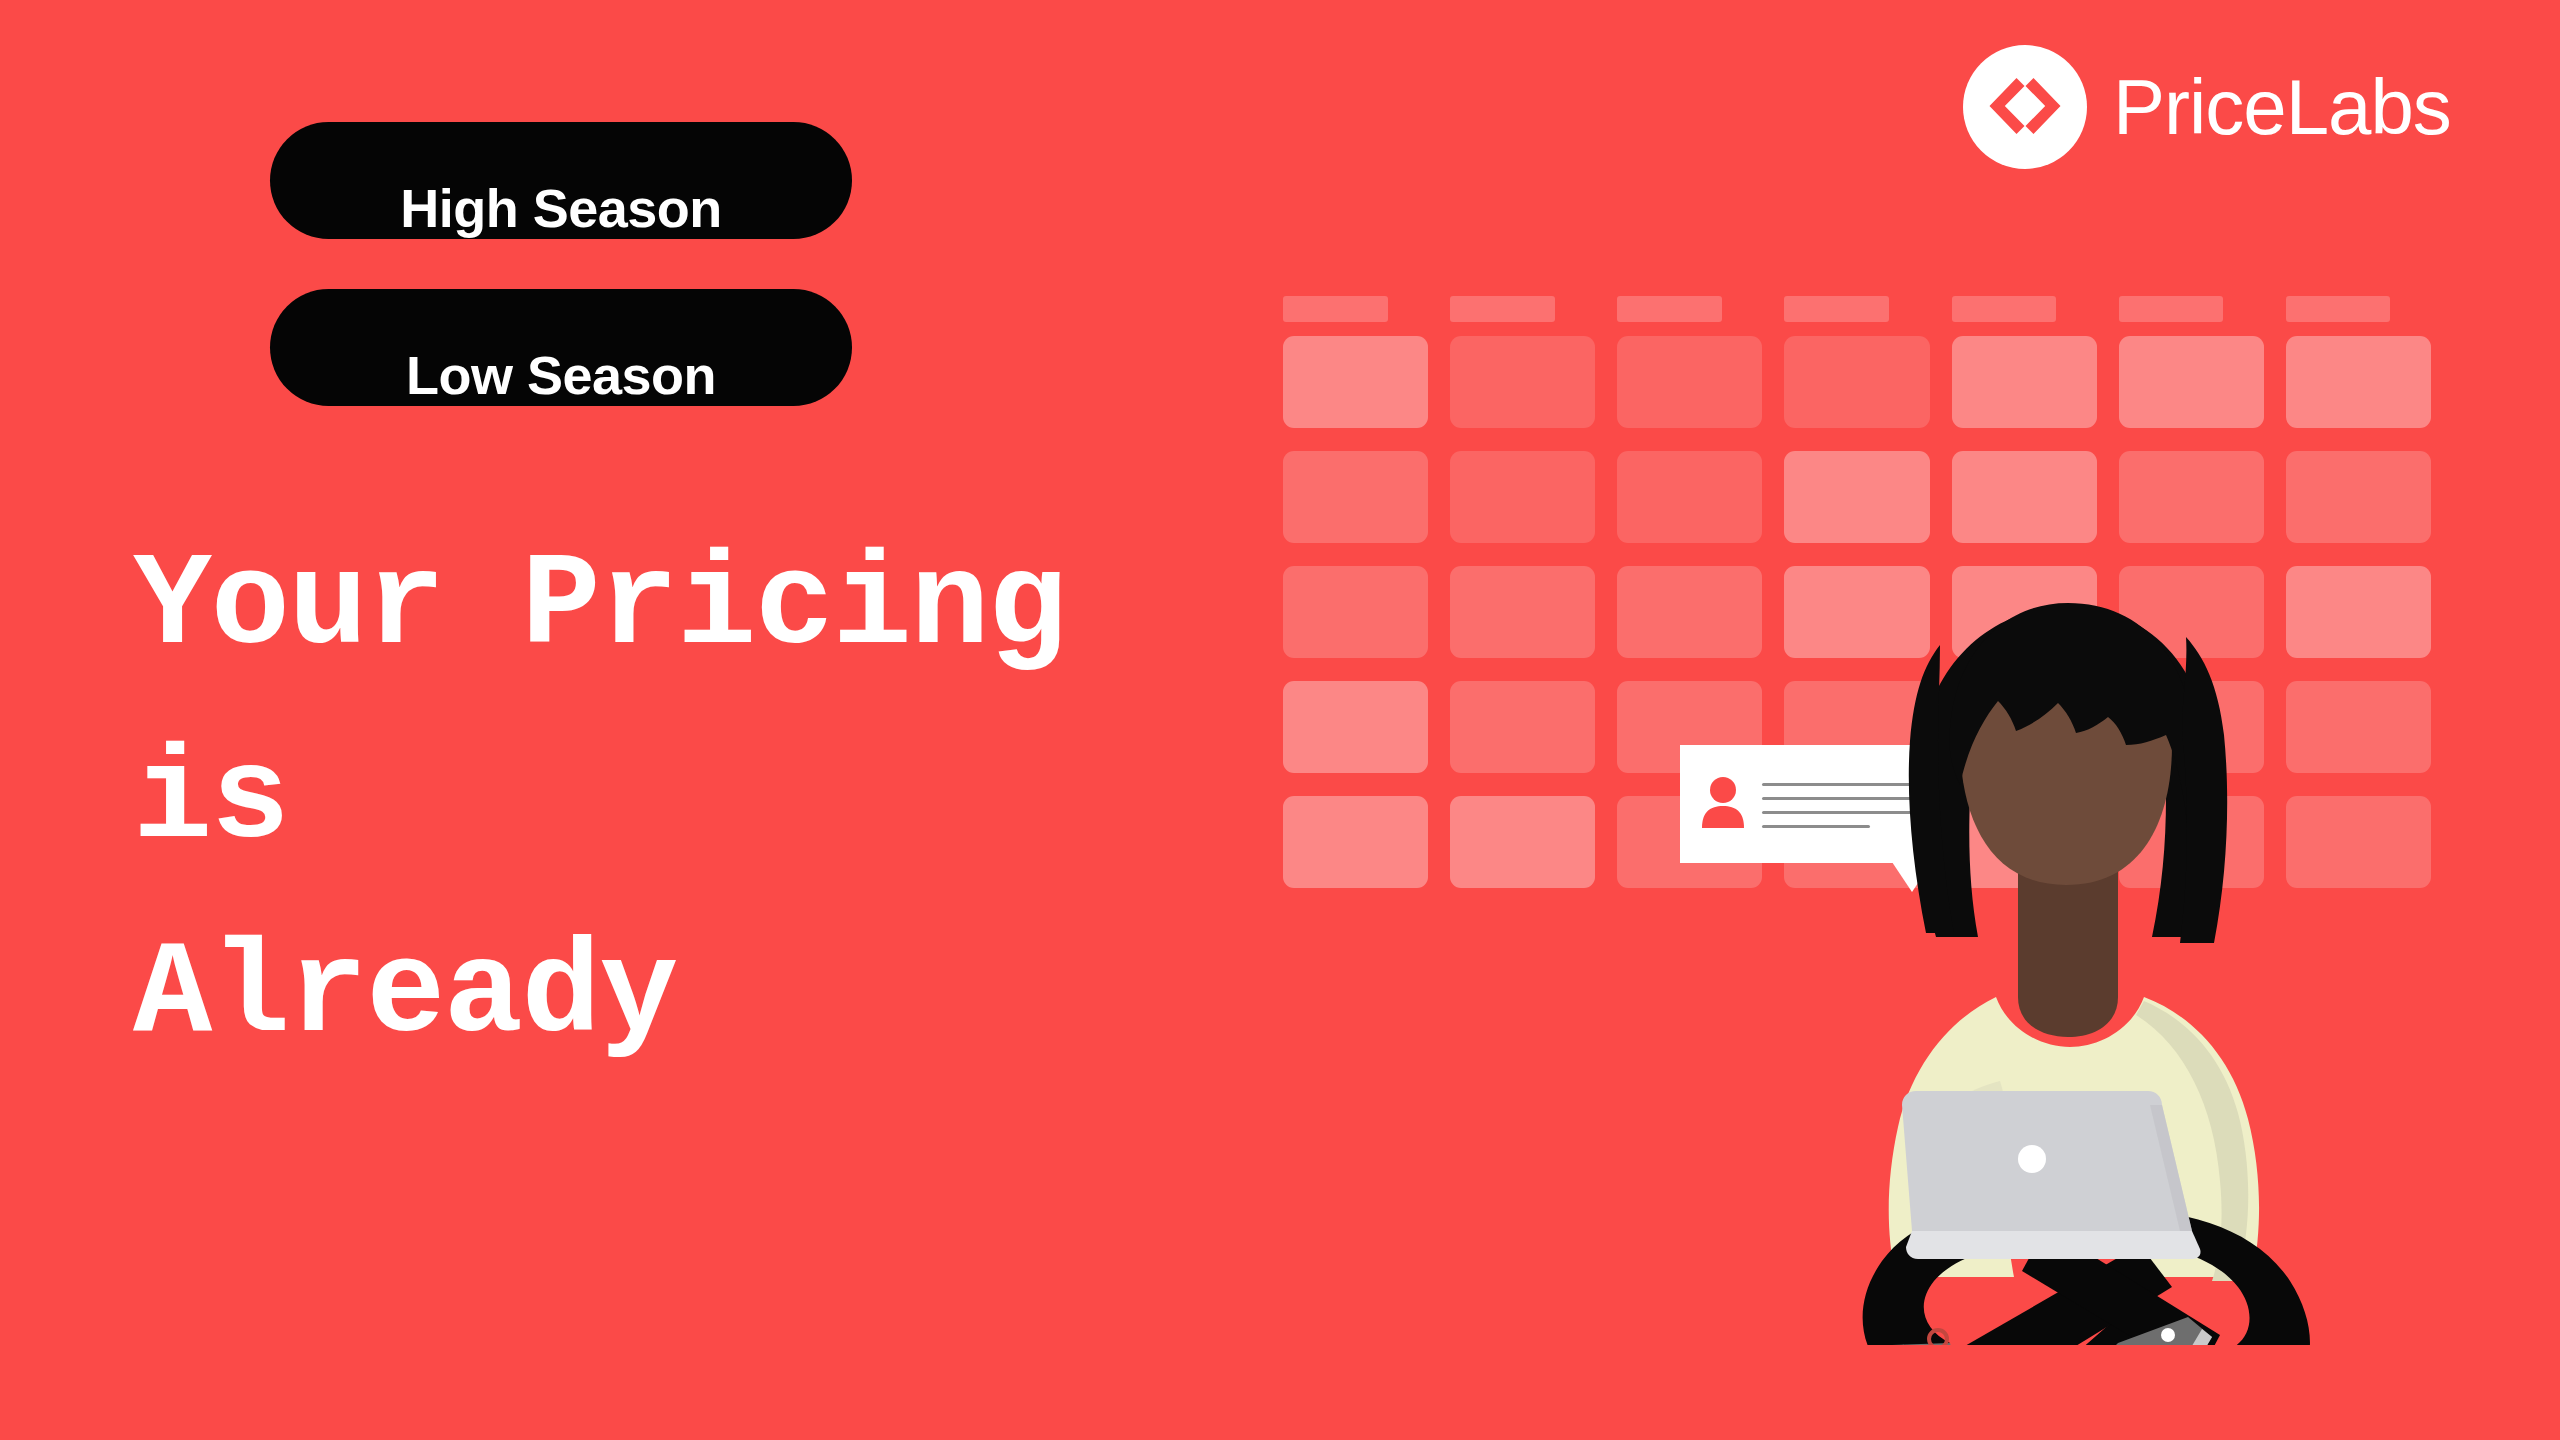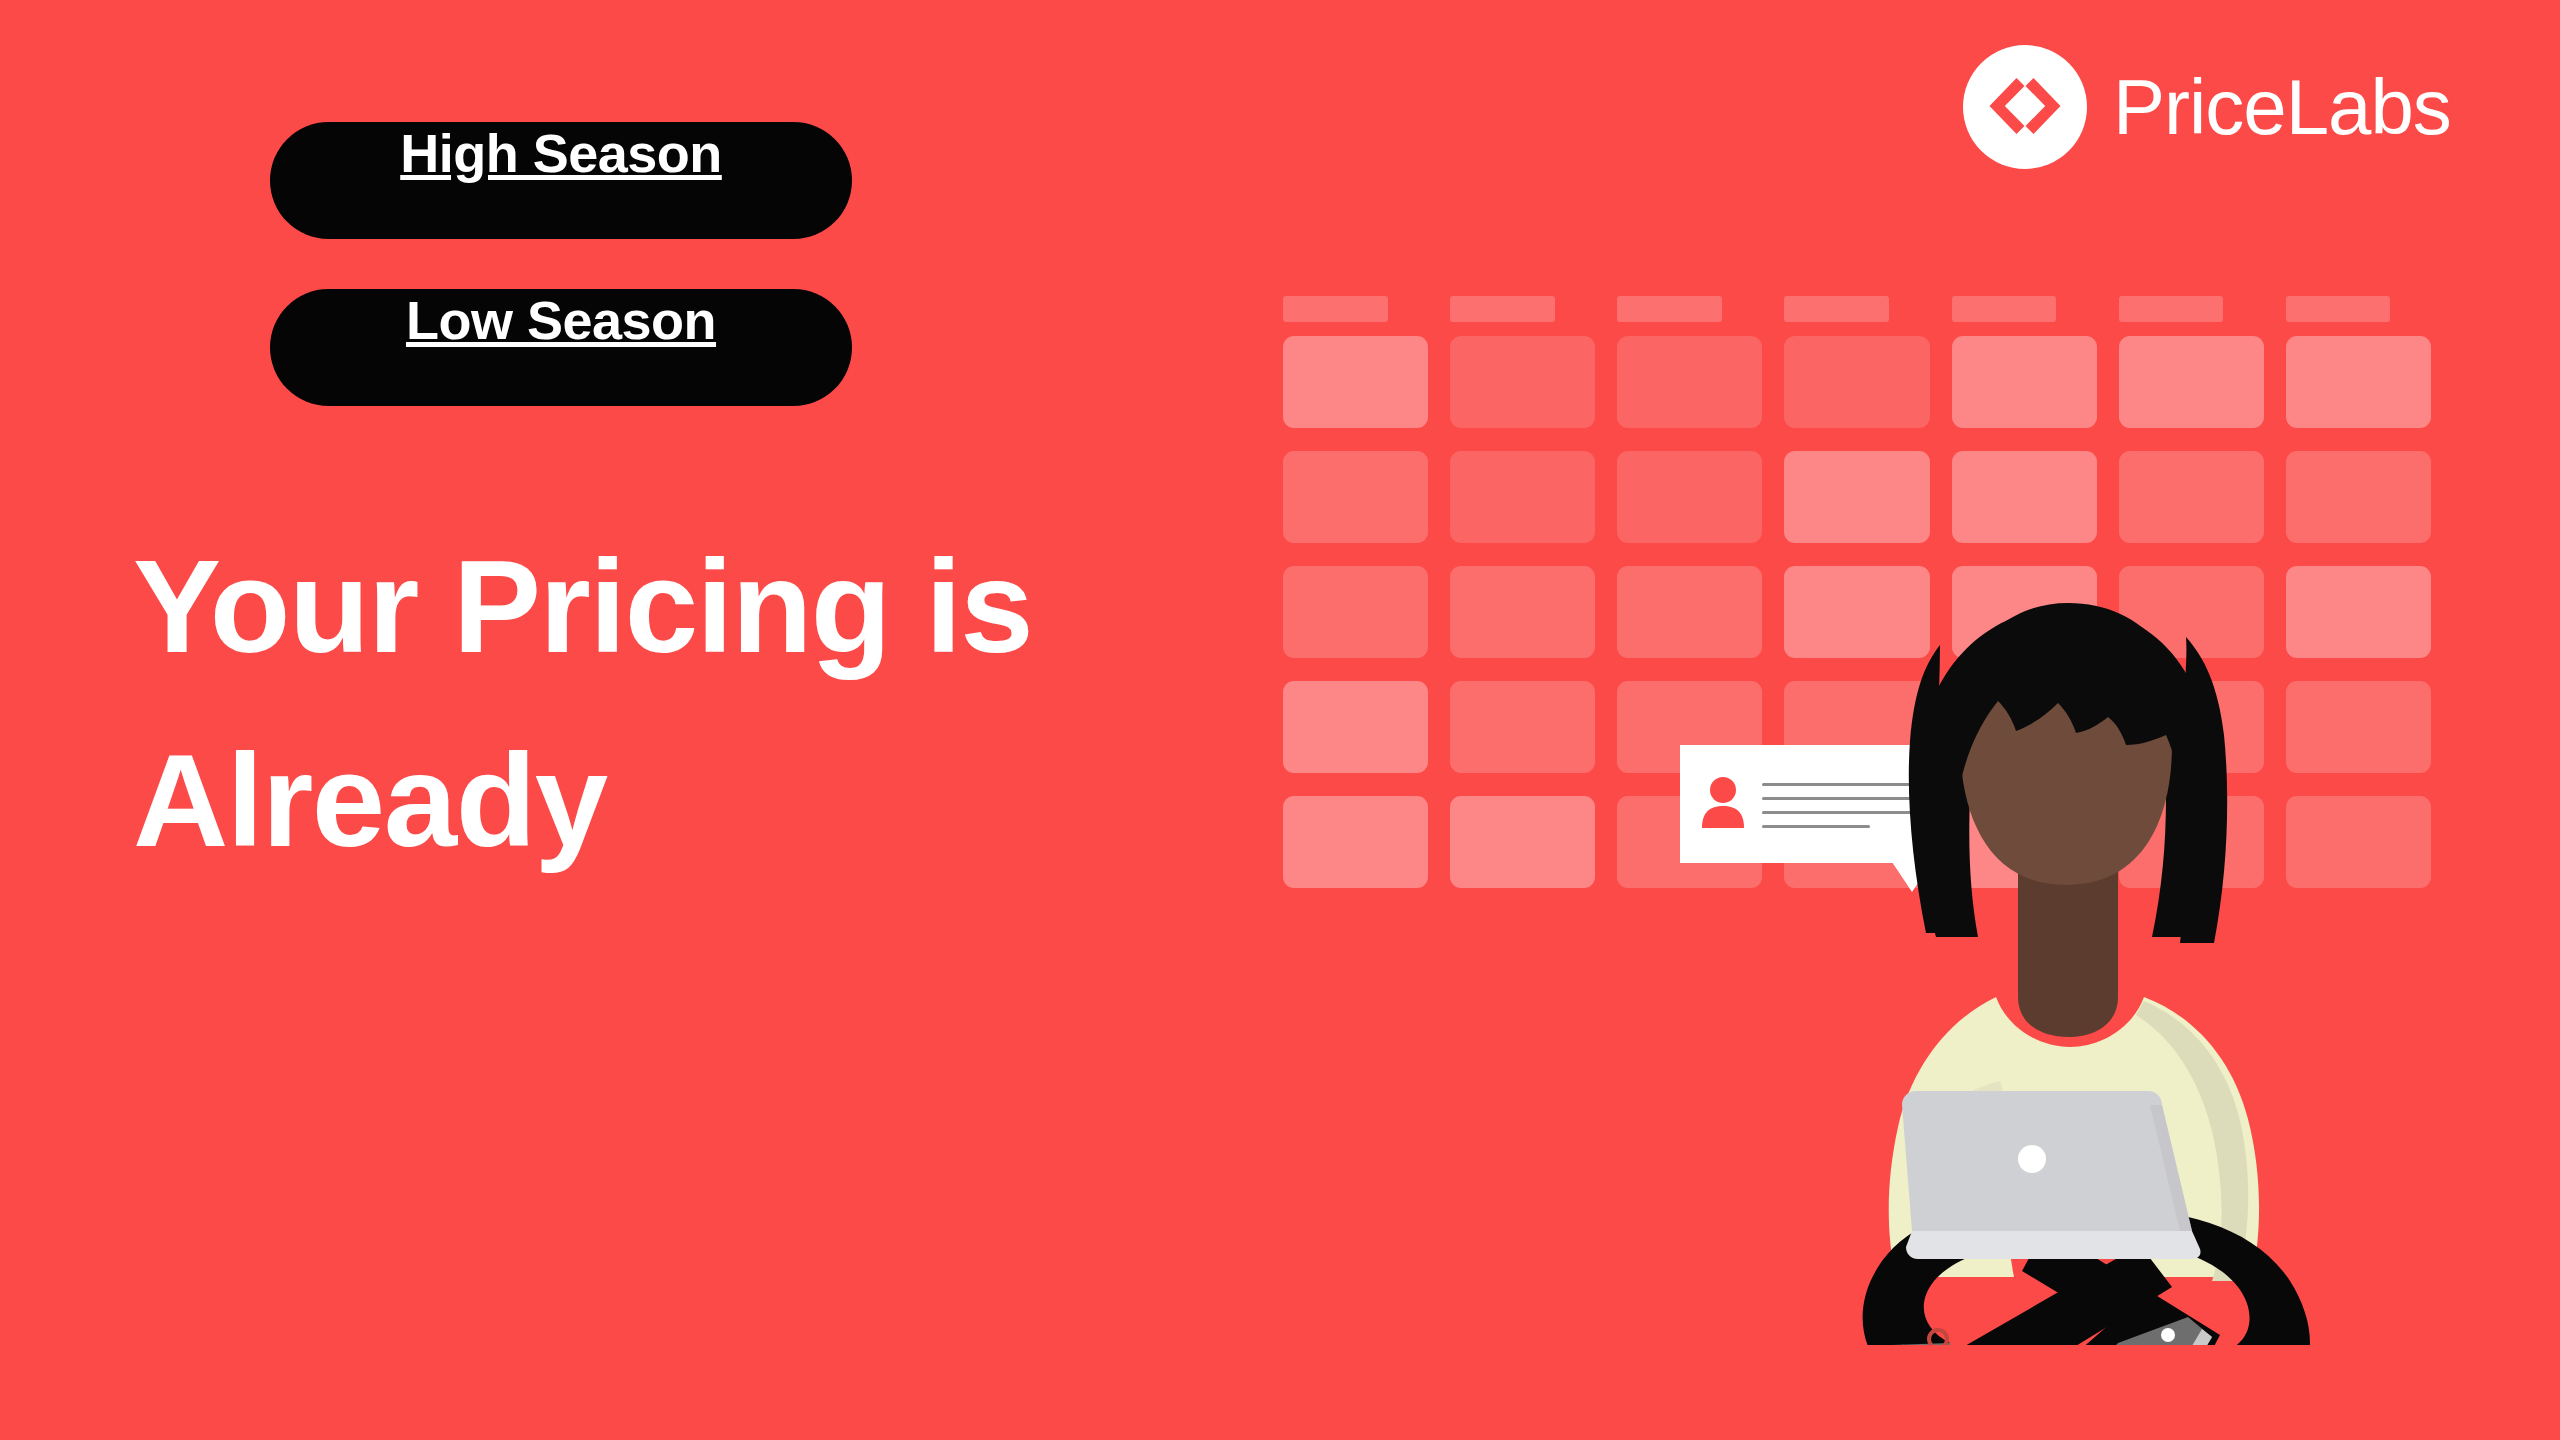--- a/index.html
+++ b/index.html
@@ -42,28 +42,27 @@
     line-height: 1;
     white-space: nowrap;
   }
 
   
   .pill {
     position: absolute;
     background: #050505;
     border-radius: 200px;
     display: flex;
-    align-items: flex-start;
+    align-items: flex-end;
     justify-content: center;
     color: #FFFFFF;
     font-weight: 700;
     font-size: 54px;
     letter-spacing: -0.5px;
     box-sizing: border-box;
-    text-decoration: underline;
   }
   #pill-high {
     left: 270px;
     top: 122px;
     width: 582px;
     height: 117px;
   }
   #pill-low {
     left: 270px;
     top: 289px;
@@ -191,21 +190,21 @@
     <div id="logo-text" style="color: rgb(255, 255, 255);">PriceLabs</div>
   </div>
 
   <div class="pill" id="pill-high" style="background: rgb(5, 5, 5); color: rgb(255, 255, 255);">
     <span>High Season</span>
   </div>
   <div class="pill" id="pill-low" style="background: rgb(5, 5, 5); color: rgb(255, 255, 255);">
     <span>Low Season</span>
   </div>
 
-  <div id="headline" style="color: rgb(255, 255, 255);">
+  <div id="headline" style="color: rgb(255, 255, 255); font-family: Liberation Mono, monospace;">
     <span class="hl-line">Your Pricing is</span>
     <span class="hl-line">Already</span>
   </div>
 
   <div id="calendar">
     <div id="cal-headers">
         <div class="cal-head"></div>
         <div class="cal-head"></div>
         <div class="cal-head"></div>
         <div class="cal-head"></div>

